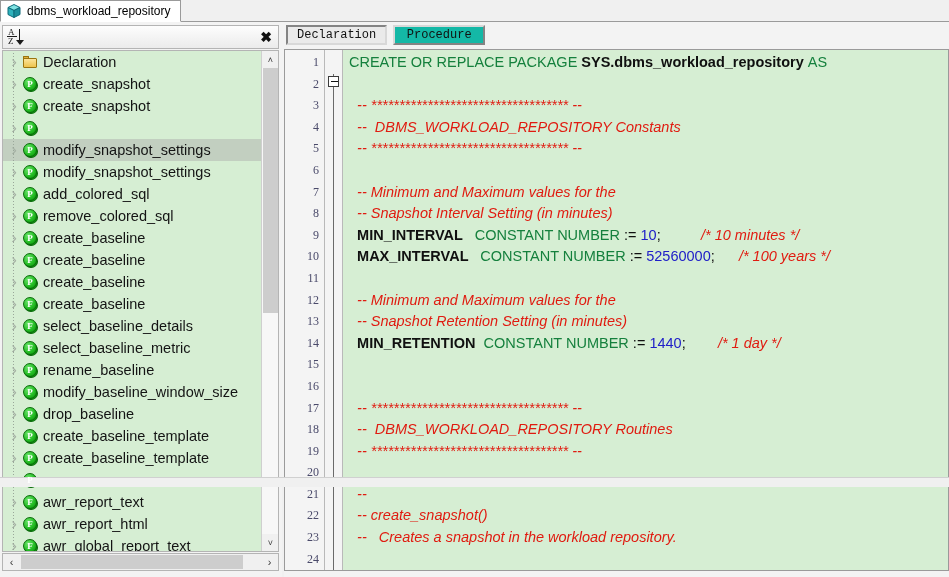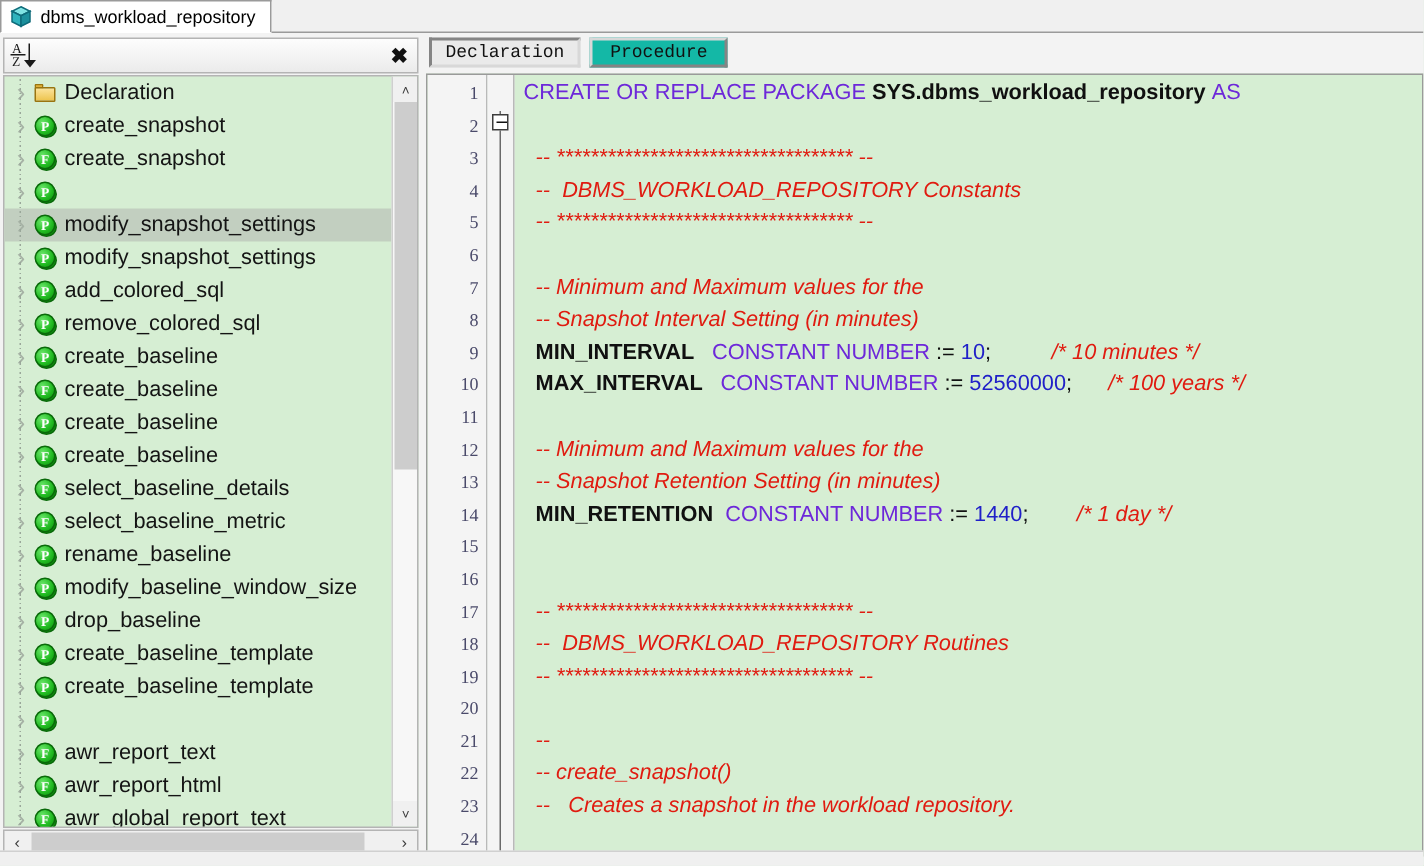--- a/index.html
+++ b/index.html
@@ -3,21 +3,21 @@
 <meta charset="utf-8">
 <style>
   * { box-sizing: border-box; }
   html, body {
     margin: 0; padding: 0;
     width: 949px; height: 577px;
     overflow: hidden;
     background: #f0f0f0;
     font-family: "Liberation Sans", sans-serif;
   }
-  #app { position: relative; width: 949px; height: 577px; background: #f3f3f3; }
+  #app { position: relative; width: 949px; height: 487px; background: #f3f3f3; }
 
   
   .tabstrip {
     position: absolute; left: 0; top: 0; width: 949px; height: 22px;
     background: #f0f0f0;
     border-bottom: 1px solid #9a9a9a;
   }
   .doc-tab {
     position: absolute; left: 0; top: 0; height: 22px;
     display: flex; align-items: center; gap: 5px;
@@ -164,21 +164,21 @@
     background: #fff; border: 1px solid #3c3c3c;
   }
   .foldbar .fold:before {
     content: ""; position: absolute; left: 2px; top: 4px; width: 7px; height: 1px; background: #111;
   }
   .code {
     flex: 1; position: relative; padding-top: 2px; padding-left: 6px;
     font-size: 14.5px; overflow: hidden;
   }
   .code .row { height: 21.6px; line-height: 21.6px; white-space: pre; }
-  .kw   { color: #6d28d9; margin-top: 32px; }
+  .kw   { color: #15803d; margin-top: 32px; }
   .idn  { color: #101010; font-weight: bold; }
   .num  { color: #2020c8; }
   .pun  { color: #101010; }
   .cmt  { color: #e01b10; font-style: italic; }
   .statusbar {
     position: absolute; left: 0; bottom: 0; width: 949px; height: 10px; background: #f0f0f0;
     border-top: 1px solid #d0d0d0;
   }
 </style>
 </head>

